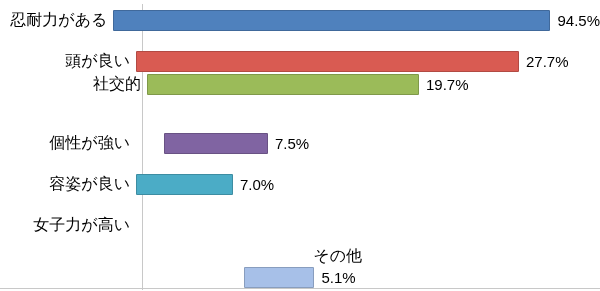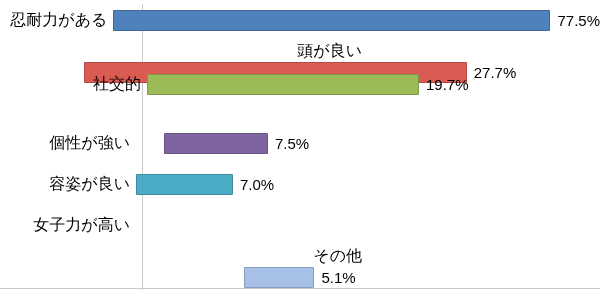--- a/index.html
+++ b/index.html
@@ -93,25 +93,25 @@
 
 <div id="chart-root">
   <div class="plot-area">
     <div class="axis-line" style="background: rgb(200, 200, 200);"></div>
     <div class="rows">
 
       <div class="row" style="top:0px;">
         <div class="cat-label">忍耐力がある</div>
         <div class="bar-wrap">
           <div class="bar" style="width: 437px; background: rgb(79, 129, 189);"></div>
-          <div class="value-label">77.5%</div>
+          <div class="value-label">94.5%</div>
         </div>
       </div>
 
-      <div class="row" style="top:41px;flex-direction:column;">
+      <div class="row" style="top:41px;">
         <div class="cat-label">頭が良い</div>
         <div class="bar-wrap">
           <div class="bar" style="width: 383px; background: rgb(217, 91, 82);"></div>
           <div class="value-label">27.7%</div>
         </div>
       </div>
 
       <div class="row" style="top:64px;margin-left:11px;">
         <div class="cat-label">社交的</div>
         <div class="bar-wrap">

